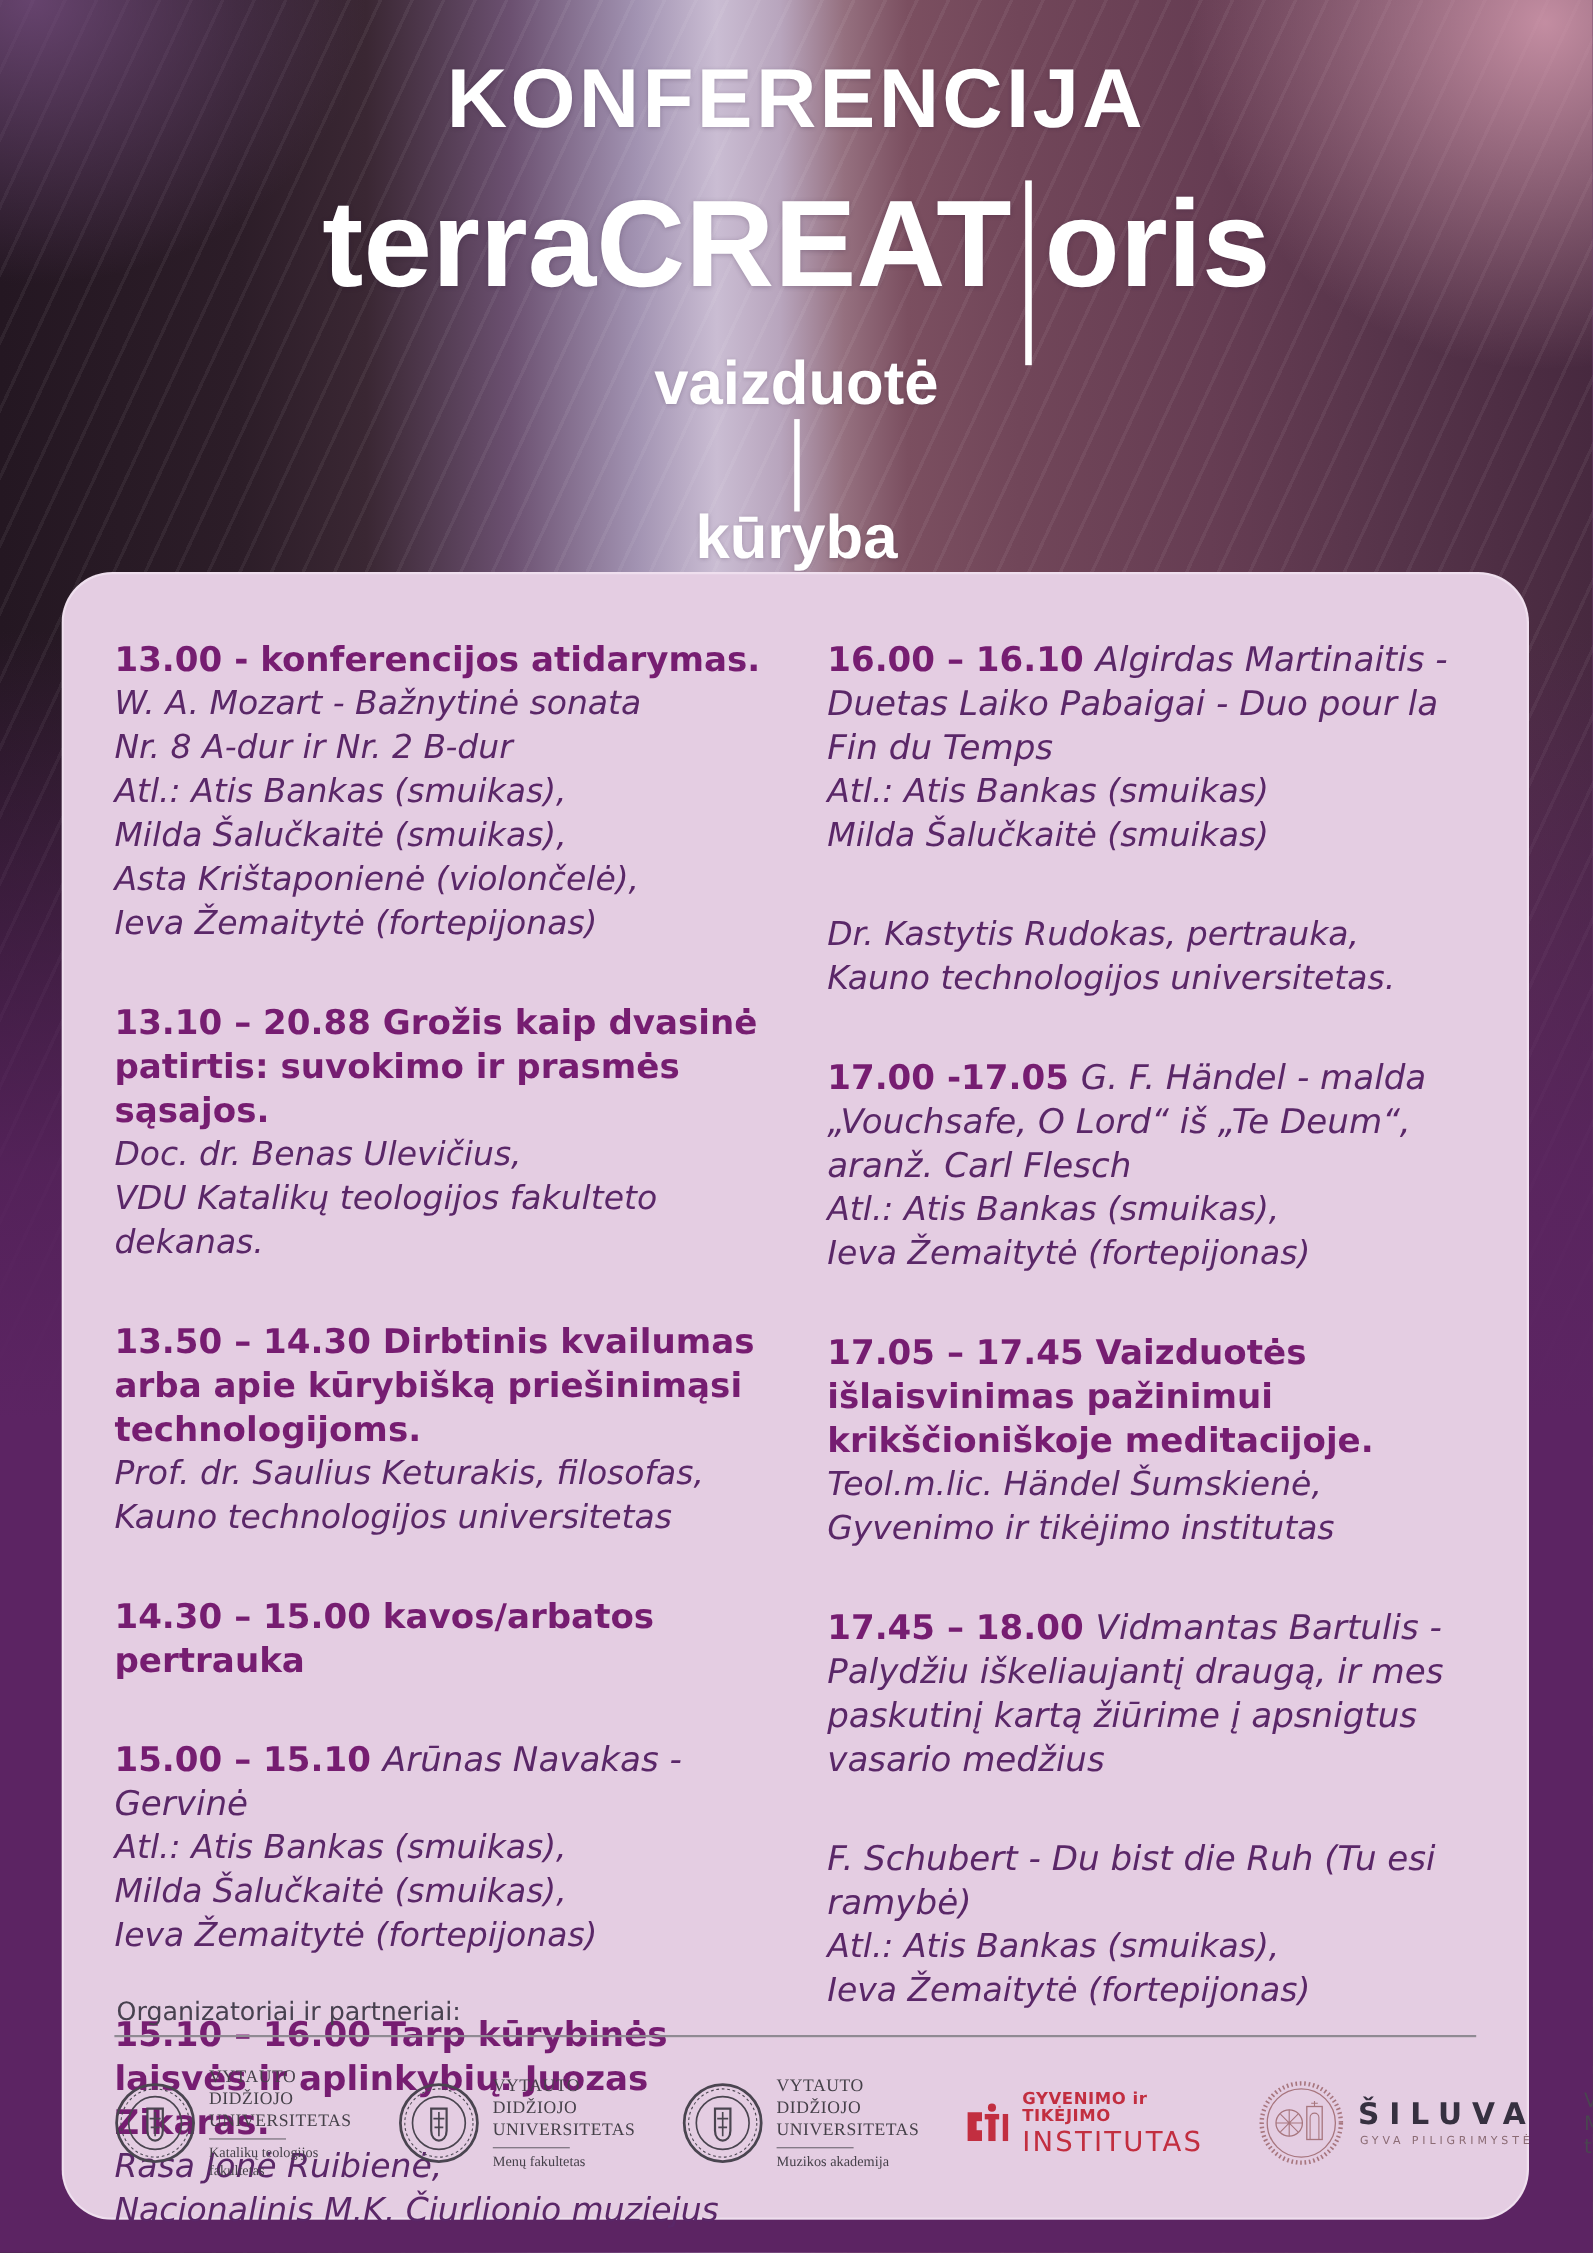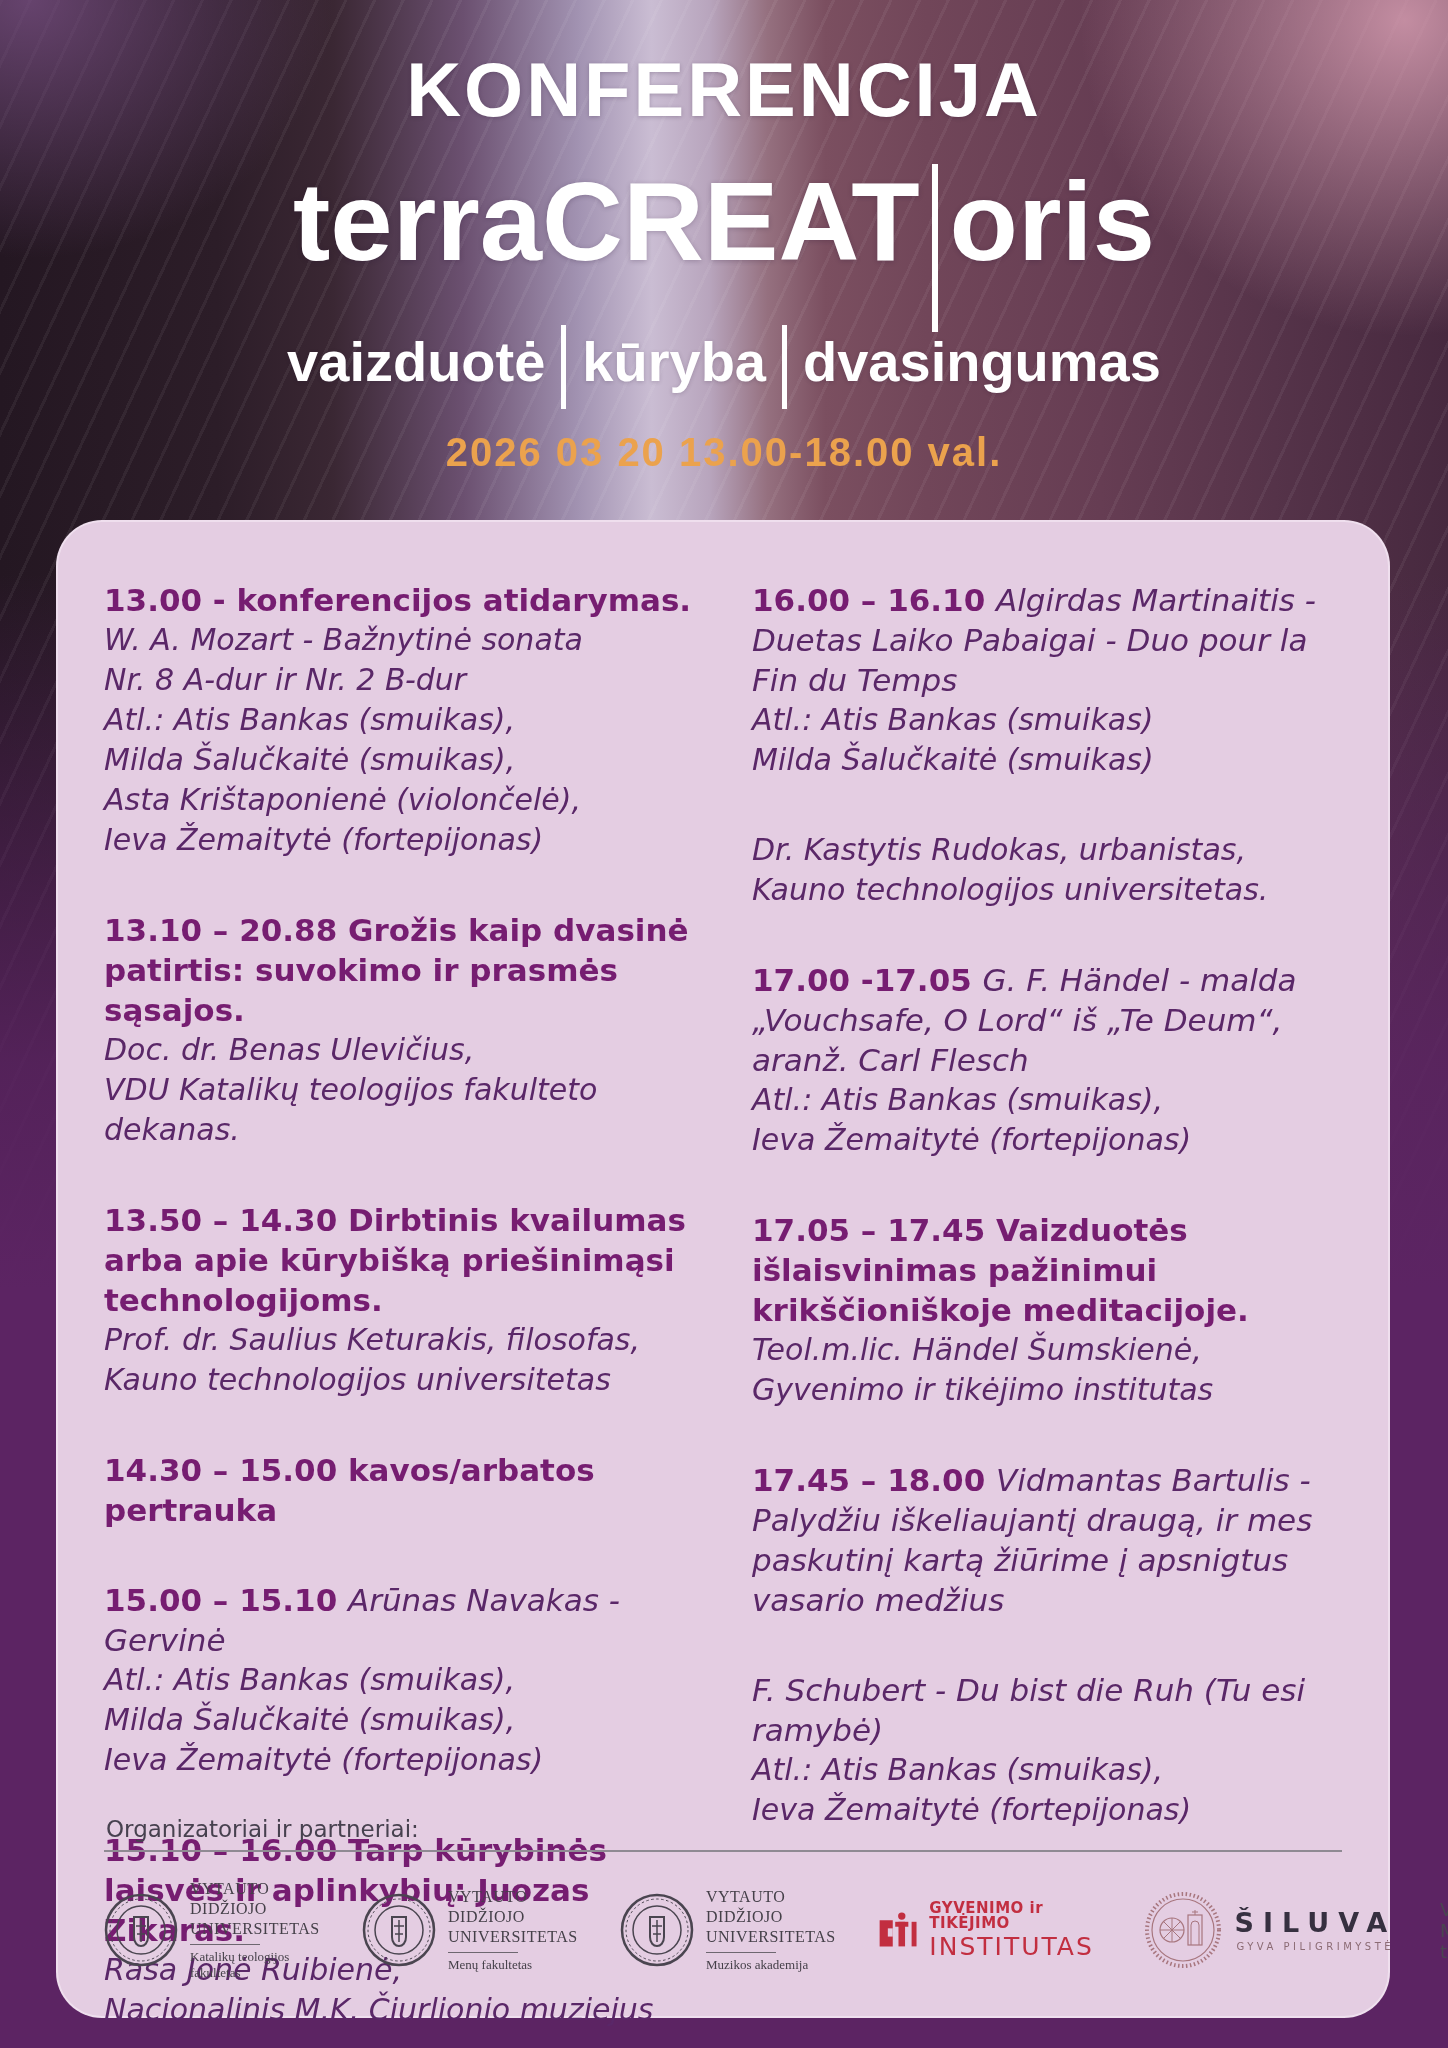--- a/index.html
+++ b/index.html
@@ -31,20 +31,21 @@
   .title-row{
     margin-top:10px;display:flex;justify-content:center;align-items:center;
     font-family:"Liberation Sans",sans-serif;font-weight:700;font-size:112px;line-height:1;
     text-shadow:0 1px 5px rgba(40,20,50,.25);
   }
   .title-bar{display:inline-block;width:6px;height:168px;background:#fff;margin:0 12px;transform:translateY(26px);}
   .subtitle-row{
     margin-top:14px;display:flex;justify-content:center;align-items:center;
     font-family:"Liberation Sans",sans-serif;font-weight:700;font-size:56px;line-height:1;
     text-shadow:0 1px 4px rgba(40,20,50,.2);
+    flex-direction:column;
   }
   .subtitle-bar{display:inline-block;width:5px;height:84px;background:#fff;margin:0 16px;transform:translateY(5px);}
   .date-line{
     margin-top:26px;font-family:"Liberation Sans",sans-serif;
     font-size:40px;font-weight:700;letter-spacing:2px;
   }
   
   .card{
     position:absolute;left:56px;top:520px;width:1334px;height:1498px;box-sizing:border-box;
     background:#e4cde2;border:2px solid rgba(247,238,248,.55);border-radius:46px;
@@ -136,21 +137,21 @@
           <p class="detail">Nacionalinis M.K. Čiurlionio muziejus</p>
         </div>
       </div>
     <div class="col">
         <div class="item">
           <p class="heading"><span>16.00 – 16.10 </span><span class="seg-i">Algirdas Martinaitis - Duetas Laiko Pabaigai - Duo pour la Fin du Temps</span></p>
           <p class="detail">Atl.: Atis Bankas (smuikas)</p>
           <p class="detail">Milda Šalučkaitė (smuikas)</p>
         </div>
         <div class="item">
-          <p class="detail">Dr. Kastytis Rudokas, urbanistas,</p>
+          <p class="detail">Dr. Kastytis Rudokas, pertrauka,</p>
           <p class="detail">Kauno technologijos universitetas.</p>
         </div>
         <div class="item">
           <p class="heading"><span>17.00 -17.05 </span><span class="seg-i">G. F. Händel - malda „Vouchsafe, O Lord“ iš „Te Deum“, aranž. Carl Flesch</span></p>
           <p class="detail">Atl.: Atis Bankas (smuikas),</p>
           <p class="detail">Ieva Žemaitytė (fortepijonas)</p>
         </div>
         <div class="item">
           <p class="heading"><span>17.05 – 17.45 Vaizduotės išlaisvinimas pažinimui krikščioniškoje meditacijoje.</span></p>
           <p class="detail">Teol.m.lic. Händel Šumskienė,</p>

